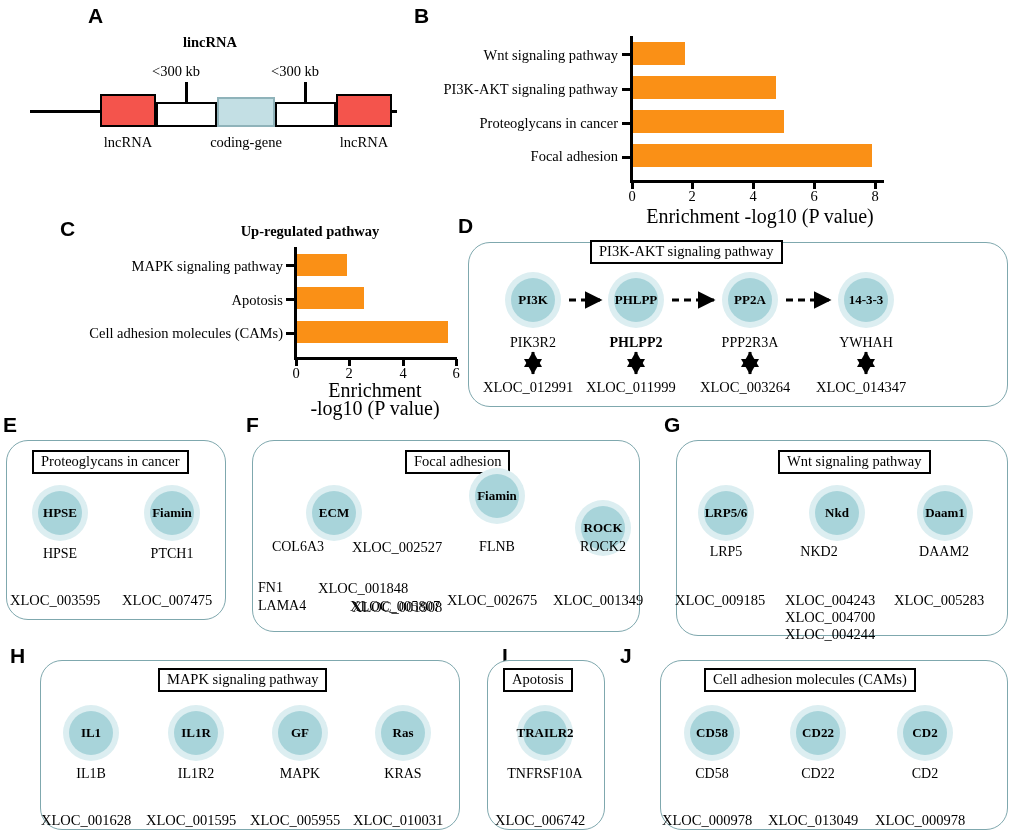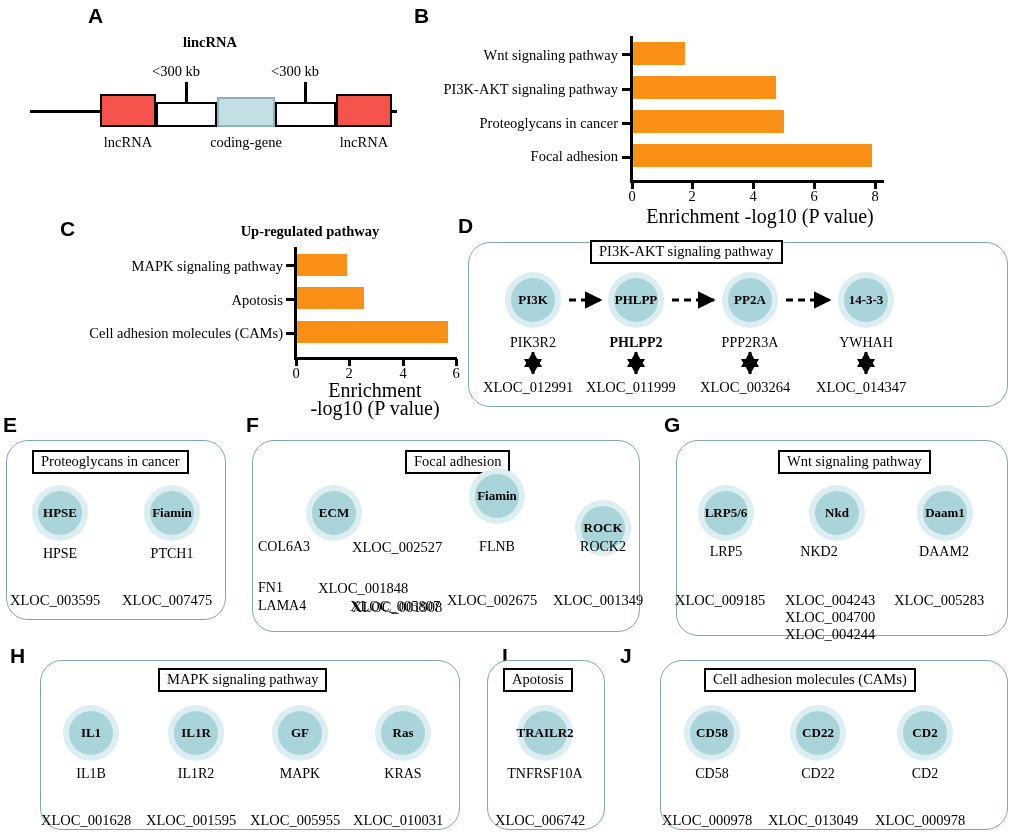--- a/index.html
+++ b/index.html
@@ -258,21 +258,21 @@
 </div>
 <div class="node" style="left:469px;top:468px;width:56px;height:56px;text-align:center;">
   <div class="core" style="left:6px;top:6px;width:44px;height:44px;"></div>
   <div class="nlab">Fiamin</div>
 </div>
 <div class="node" style="left:575px;top:500px;width:56px;height:56px;">
   <div class="core" style="left:6px;top:6px;width:44px;height:44px;"></div>
   <div class="nlab">ROCK</div>
 </div>
 
-<div class="gname" style="left:258px;top:539px;width:66px;text-align:left;">COL6A3</div>
+<div class="gname" style="left:258px;top:539px;width:66px;text-align:right;">COL6A3</div>
 <div class="xloc" style="left:352px;top:539px;width:110px;text-align:left;">XLOC_002527</div>
 <div class="xloc" style="left:352px;top:559px;width:110px;text-align:left;margin-top:40px;">XLOC_001908</div>
 <div class="gname" style="left:258px;top:580px;width:32px;text-align:left;">FN1</div>
 <div class="xloc" style="left:318px;top:580px;width:110px;text-align:left;">XLOC_001848</div>
 <div class="gname" style="left:258px;top:598px;width:60px;text-align:left;">LAMA4</div>
 <div class="xloc" style="left:350px;top:598px;width:110px;text-align:left;">XLOC_005807</div>
 
 <div class="gname" style="left:457px;top:539px;width:80px;">FLNB</div>
 <div class="xloc" style="left:447px;top:592px;width:100px;">XLOC_002675</div>
 <div class="gname" style="left:563px;top:539px;width:80px;">ROCK2</div>

